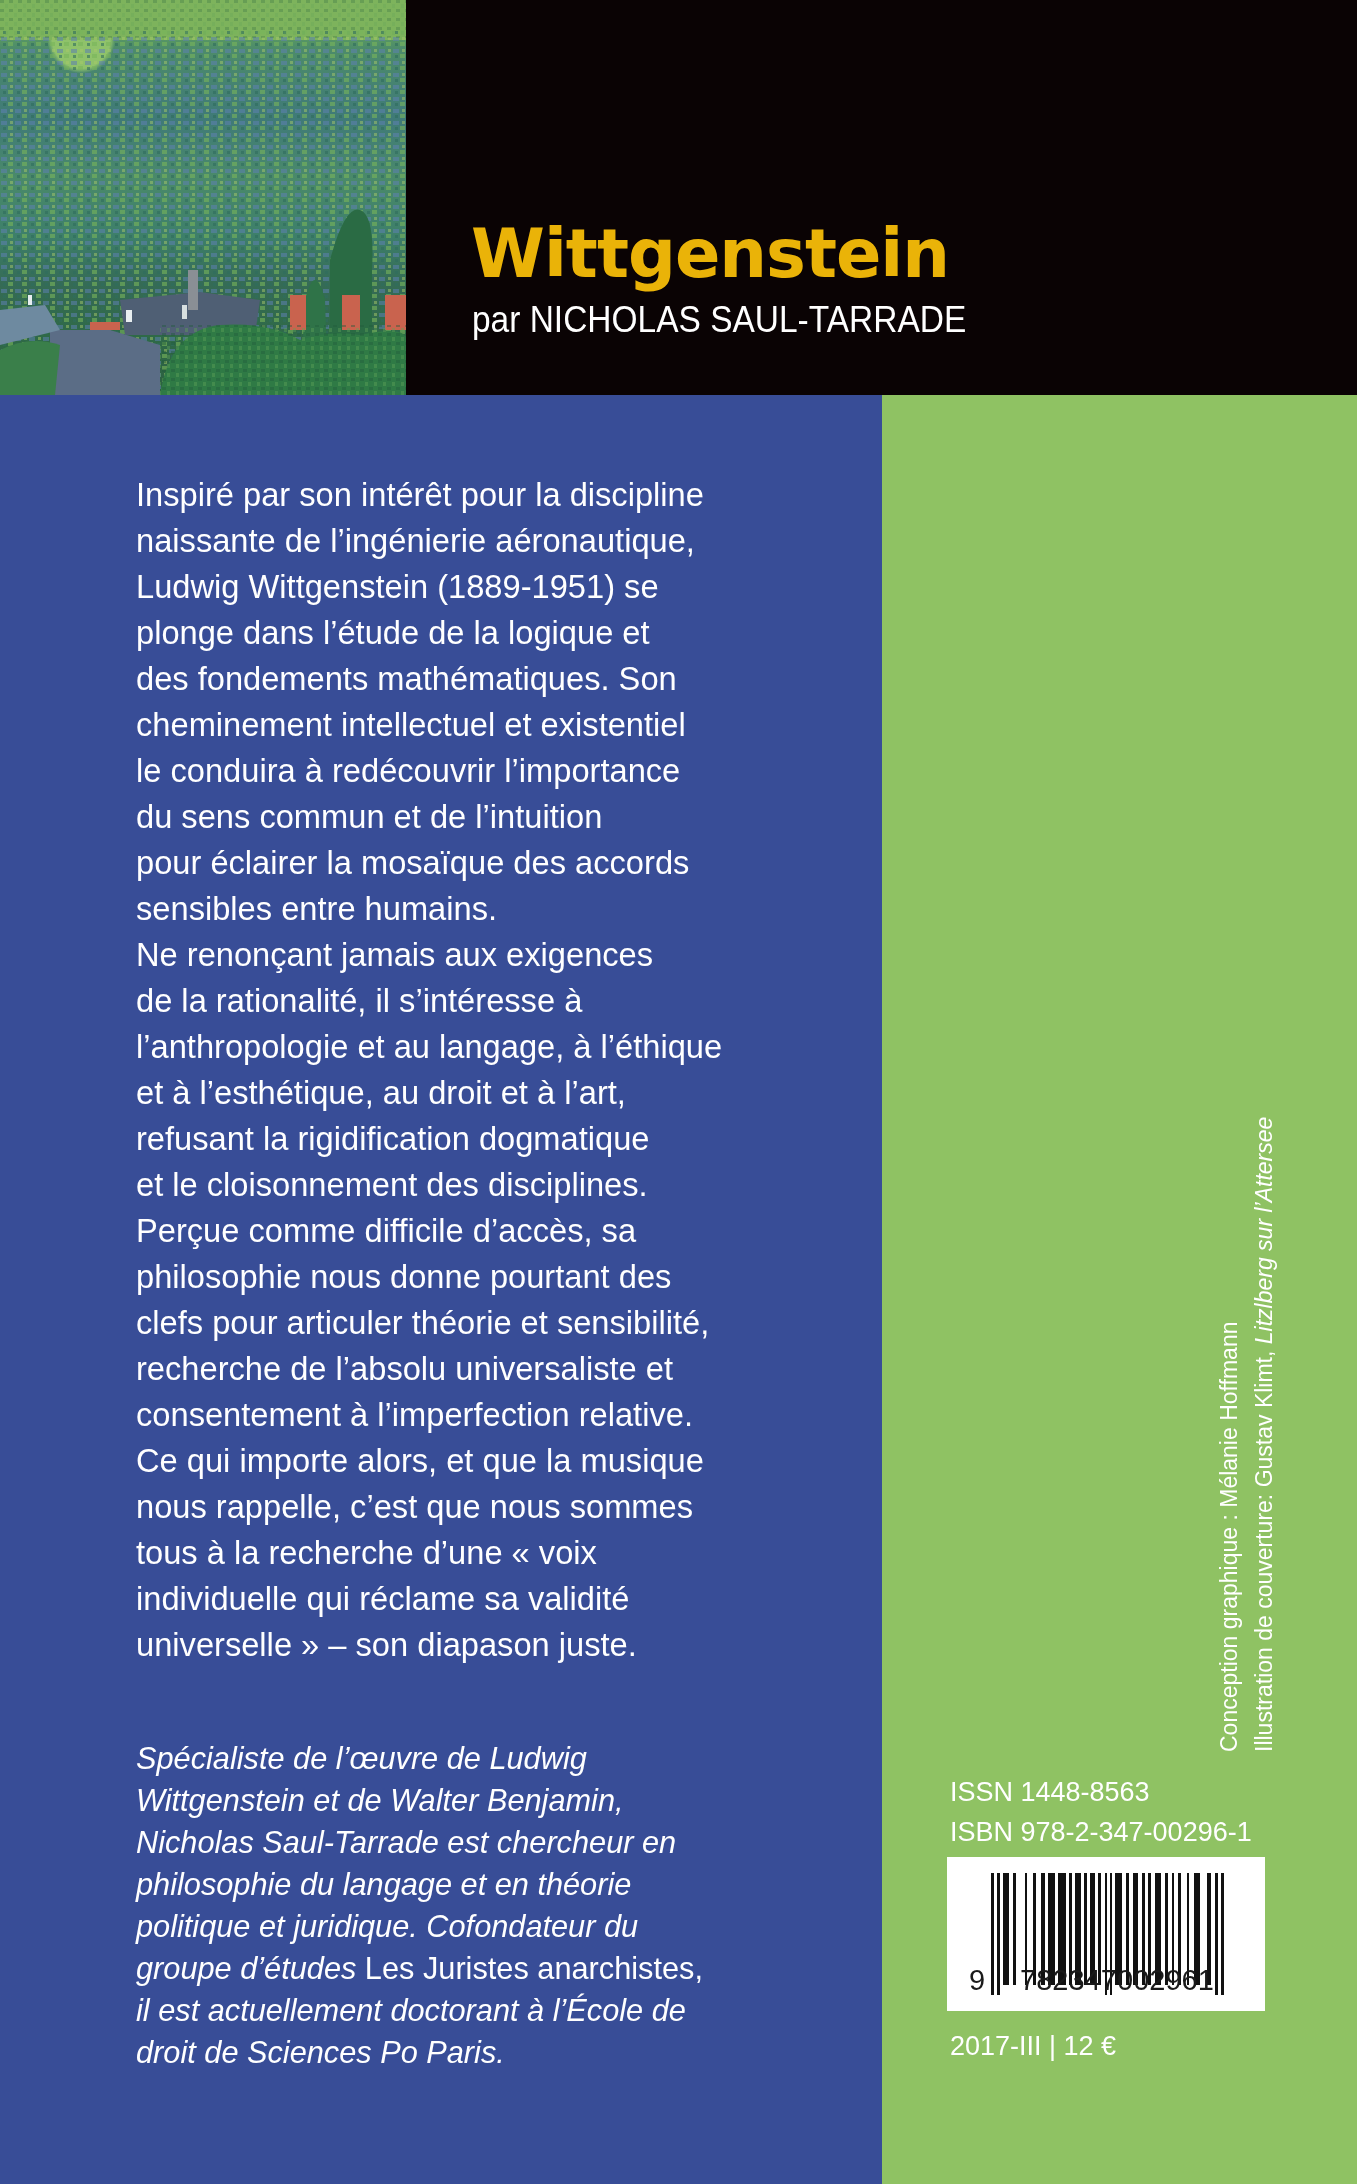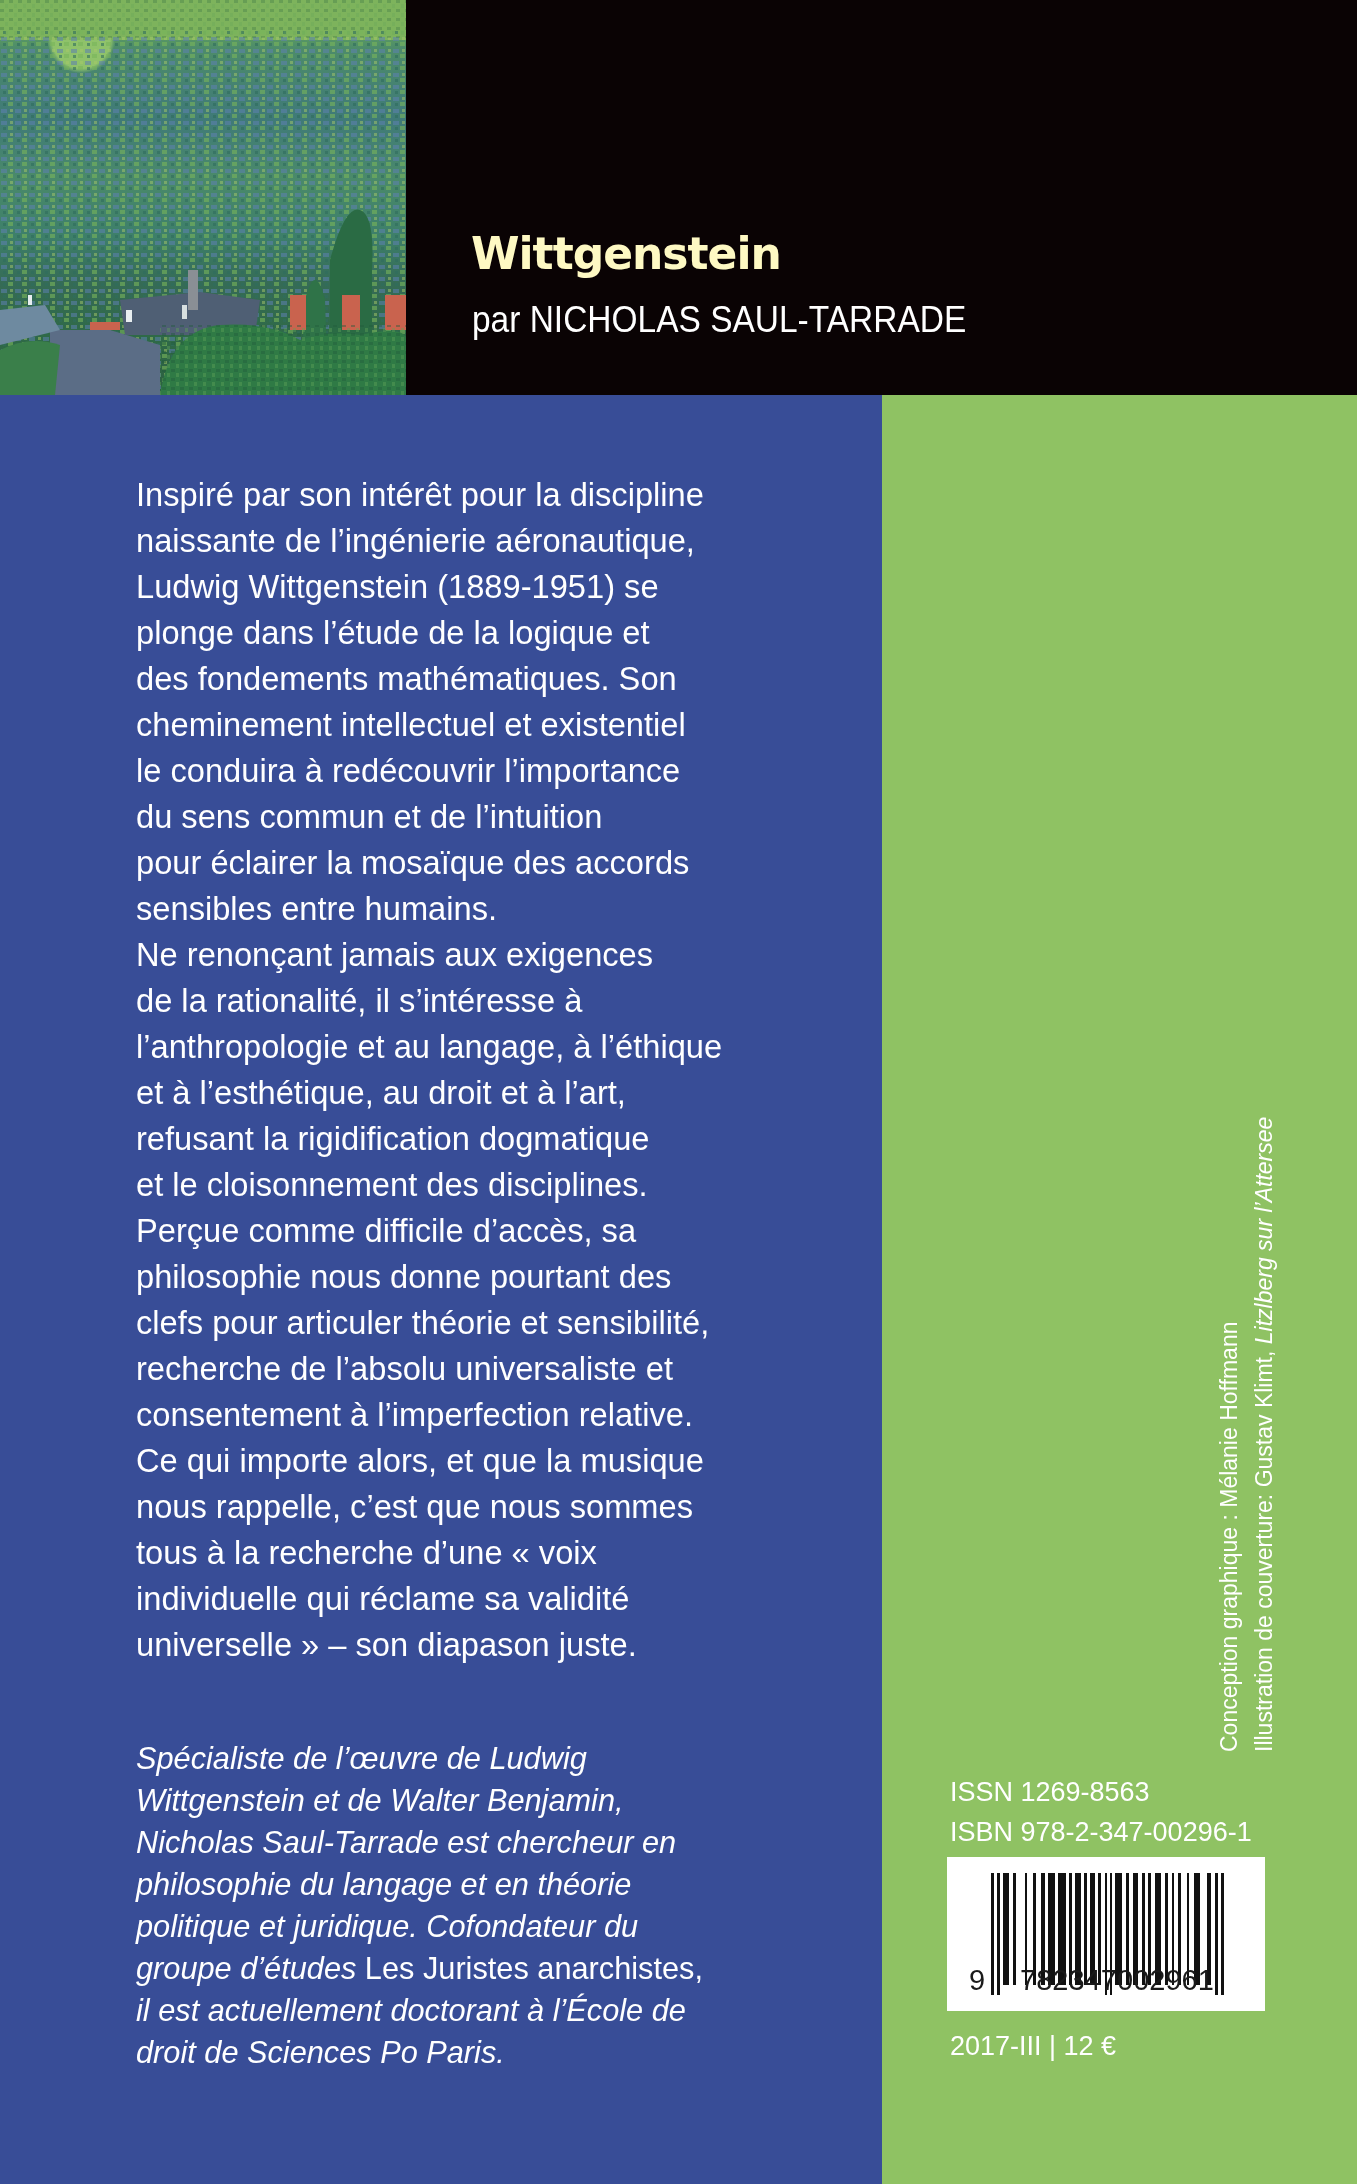--- a/index.html
+++ b/index.html
@@ -16,21 +16,21 @@
       linear-gradient(180deg, #7fb45a 0%, #6aa957 6%, #4d8c6a 12%, #3f7a78 30%, #4a8a6a 45%, #3d7f6a 60%, #356b55 72%, #2f6a48 85%, #2c5f40 100%);
   }
   .painting svg { position: absolute; left: 0; top: 0; }
   .header {
     position: absolute; left: 406px; top: 0; width: 951px; height: 395px;
     background: #0a0304;
   }
   .title {
     position: absolute; left: 471px; top: 212px;
     font-family: "DejaVu Sans", sans-serif; font-weight: bold;
-    font-size: 44px; color: #fef9c3; letter-spacing: -1px; line-height: 84px;
+    font-size: 67px; color: #eab308; letter-spacing: -1px; line-height: 84px;
     white-space: nowrap;
   }
   .subtitle {
     position: absolute; left: 472px; top: 298px;
     font-family: "Liberation Sans", sans-serif;
     font-size: 36px; color: #ffffff; line-height: 44px; white-space: nowrap;
     transform: scaleX(0.93); transform-origin: left center;
   }
   .blue-panel {
     position: absolute; left: 0; top: 395px; width: 882px; height: 1789px;
@@ -168,21 +168,21 @@
   <span class="line"><span>groupe d’études </span><span class="upright">Les Juristes anarchistes,</span></span>
   <span class="line">il est actuellement doctorant à l’École de</span>
   <span class="line">droit de Sciences Po Paris.</span>
 </div>
 
 <div class="credits">
   <span class="cline">Conception graphique : Mélanie Hoffmann</span>
   <span class="cline"><span>Illustration de couverture: Gustav Klimt, </span><em>Litzlberg sur l’Attersee</em></span>
 </div>
 
-<div class="issn">ISSN 1269-8563</div>
+<div class="issn">ISSN 1448-8563</div>
 <div class="isbn">ISBN 978-2-347-00296-1</div>
 
 <div class="barcode">
   <svg width="318" height="154" viewBox="0 0 318 154">
     <g fill="#111">
 
       <rect x="44" y="16" width="3" height="122"></rect>
       <rect x="50" y="16" width="3" height="122"></rect>
 
       <rect x="56" y="16" width="6" height="112"></rect>

